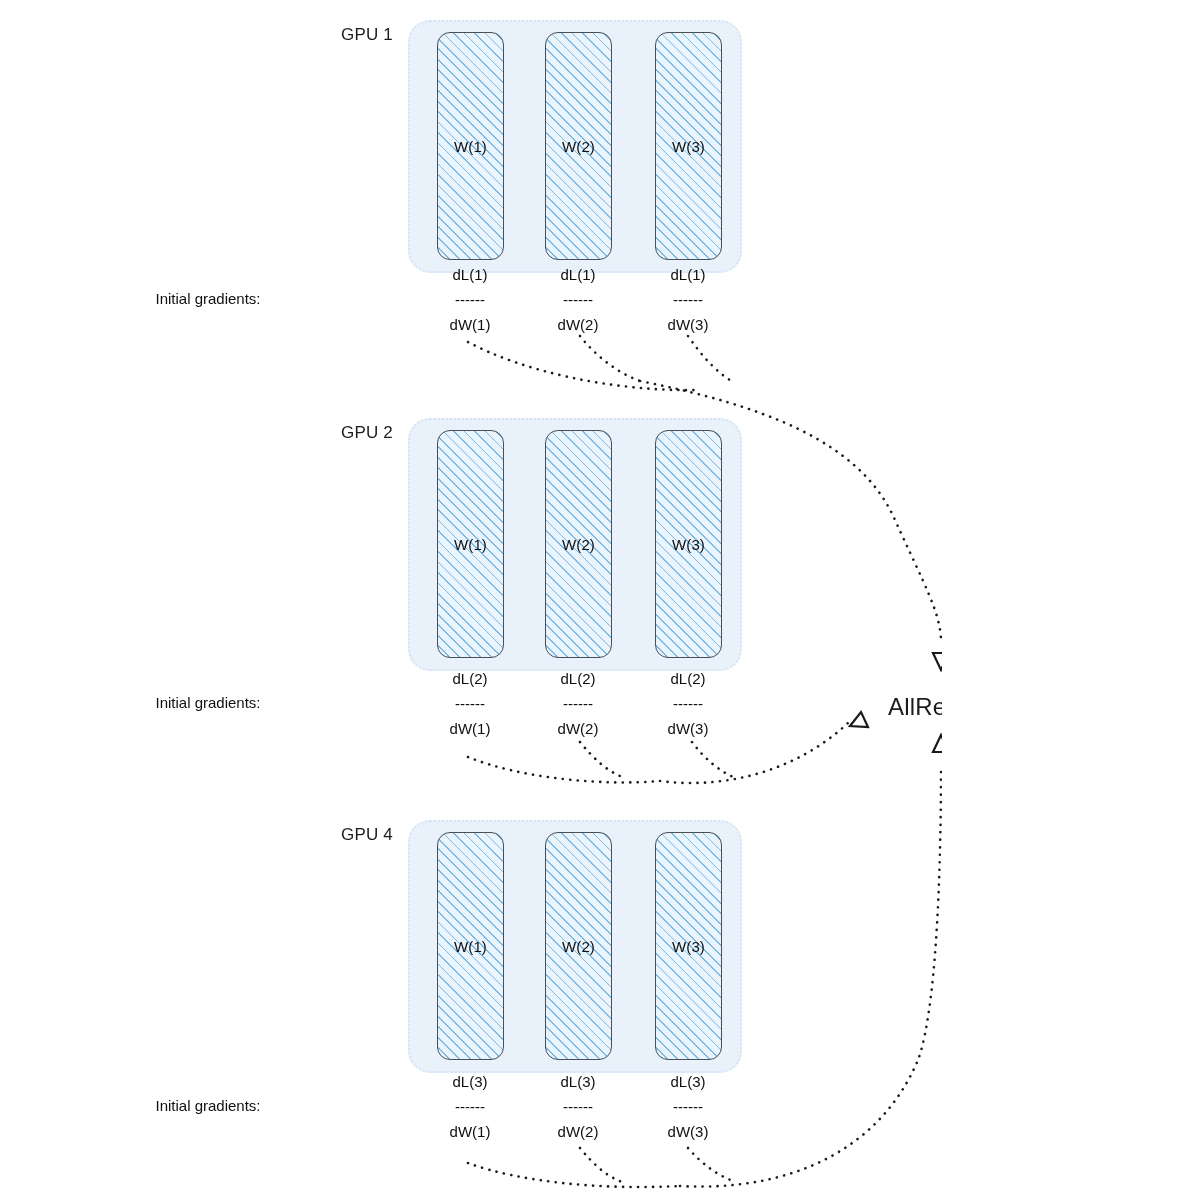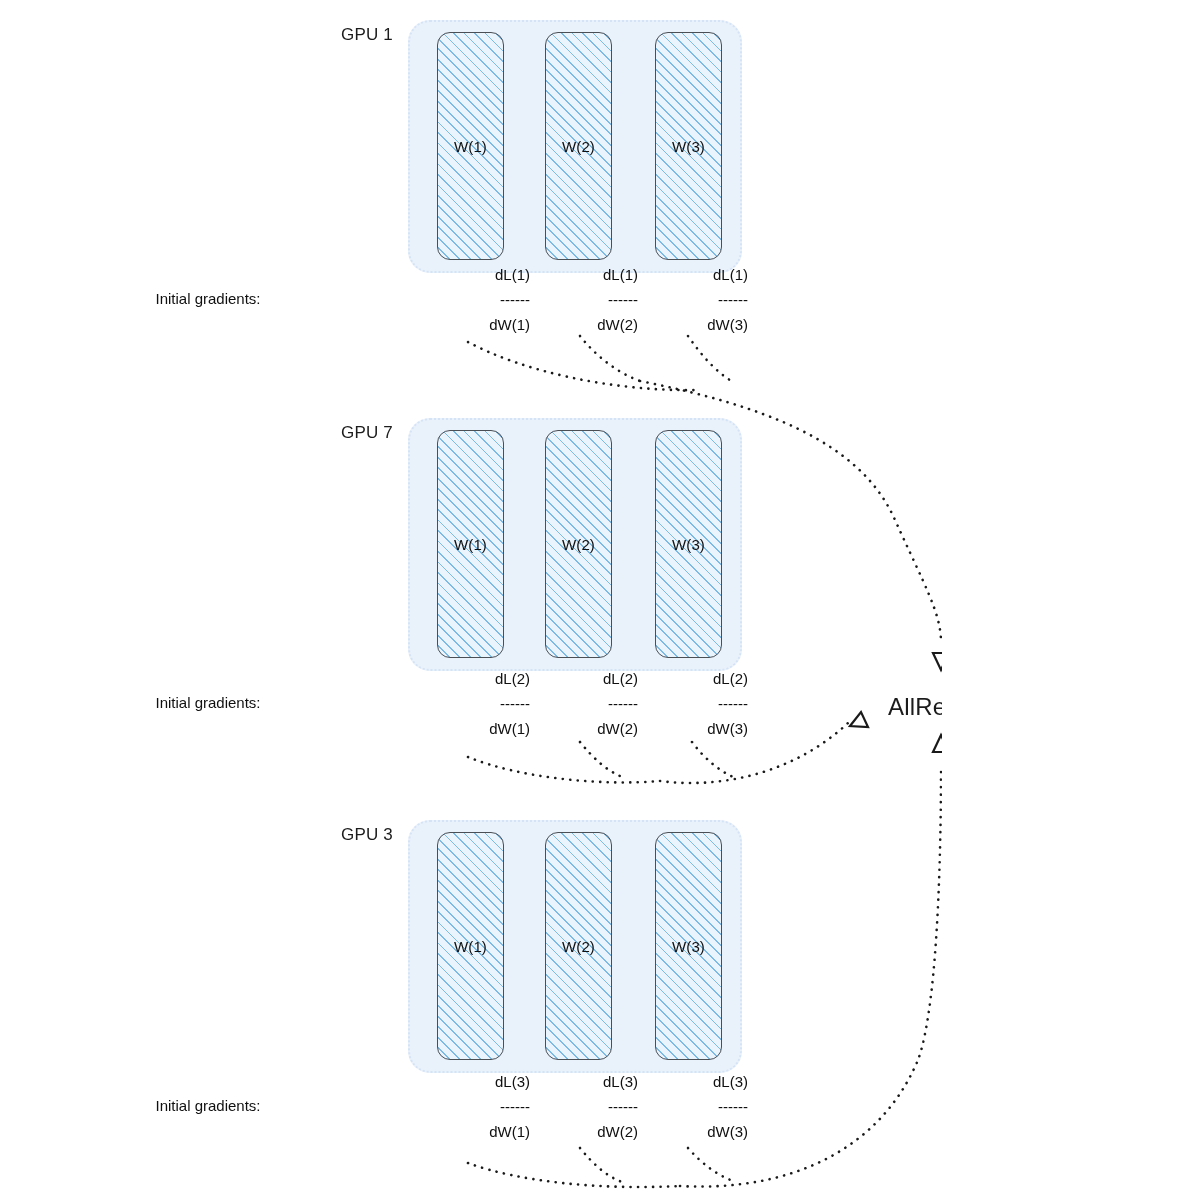--- a/index.html
+++ b/index.html
@@ -64,21 +64,21 @@
     font-size: 15px;
     color: #101010;
     background: transparent;
     letter-spacing: 0.1px;
   }
 
   
   .grad-col {
     position: absolute;
     width: 120px;
-    text-align: right;
+    text-align: center;
     font-size: 15px;
     line-height: 25px;
     color: #101010;
   }
   .grad-num, .grad-den { display: block; }
   .grad-bar {
     display: block;
     letter-spacing: 0px;
     font-size: 15px;
   }
@@ -153,21 +153,21 @@
     <span class="grad-num">dL(1)</span>
     <span class="grad-bar">------</span>
     <span class="grad-den">dW(2)</span>
   </div>
   <div class="grad-col" style="left:628px; top:262px;">
     <span class="grad-num">dL(1)</span>
     <span class="grad-bar">------</span>
     <span class="grad-den">dW(3)</span>
   </div>
 
-  <div class="gpu-label" style="left:273px; top:423px;">GPU 7</div>
+  <div class="gpu-label" style="left:273px; top:423px;">GPU 2</div>
 
   <div class="gpu-group" style="top:418px;">
     <div class="bar" style="left:27px; top:10px;">
       <span class="bar-label">W(1)</span>
     </div>
     <div class="bar" style="left:135px; top:10px;">
       <span class="bar-label">W(2)</span>
     </div>
     <div class="bar" style="left:245px; top:10px;">
       <span class="bar-label">W(3)</span>
@@ -185,21 +185,21 @@
     <span class="grad-num">dL(2)</span>
     <span class="grad-bar">------</span>
     <span class="grad-den">dW(2)</span>
   </div>
   <div class="grad-col" style="left:628px; top:666px;">
     <span class="grad-num">dL(2)</span>
     <span class="grad-bar">------</span>
     <span class="grad-den">dW(3)</span>
   </div>
 
-  <div class="gpu-label" style="left:273px; top:825px;">GPU 3</div>
+  <div class="gpu-label" style="left:273px; top:825px;">GPU 4</div>
 
   <div class="gpu-group" style="top:820px;">
     <div class="bar" style="left:27px; top:10px;">
       <span class="bar-label">W(1)</span>
     </div>
     <div class="bar" style="left:135px; top:10px;">
       <span class="bar-label">W(2)</span>
     </div>
     <div class="bar" style="left:245px; top:10px;">
       <span class="bar-label">W(3)</span>

